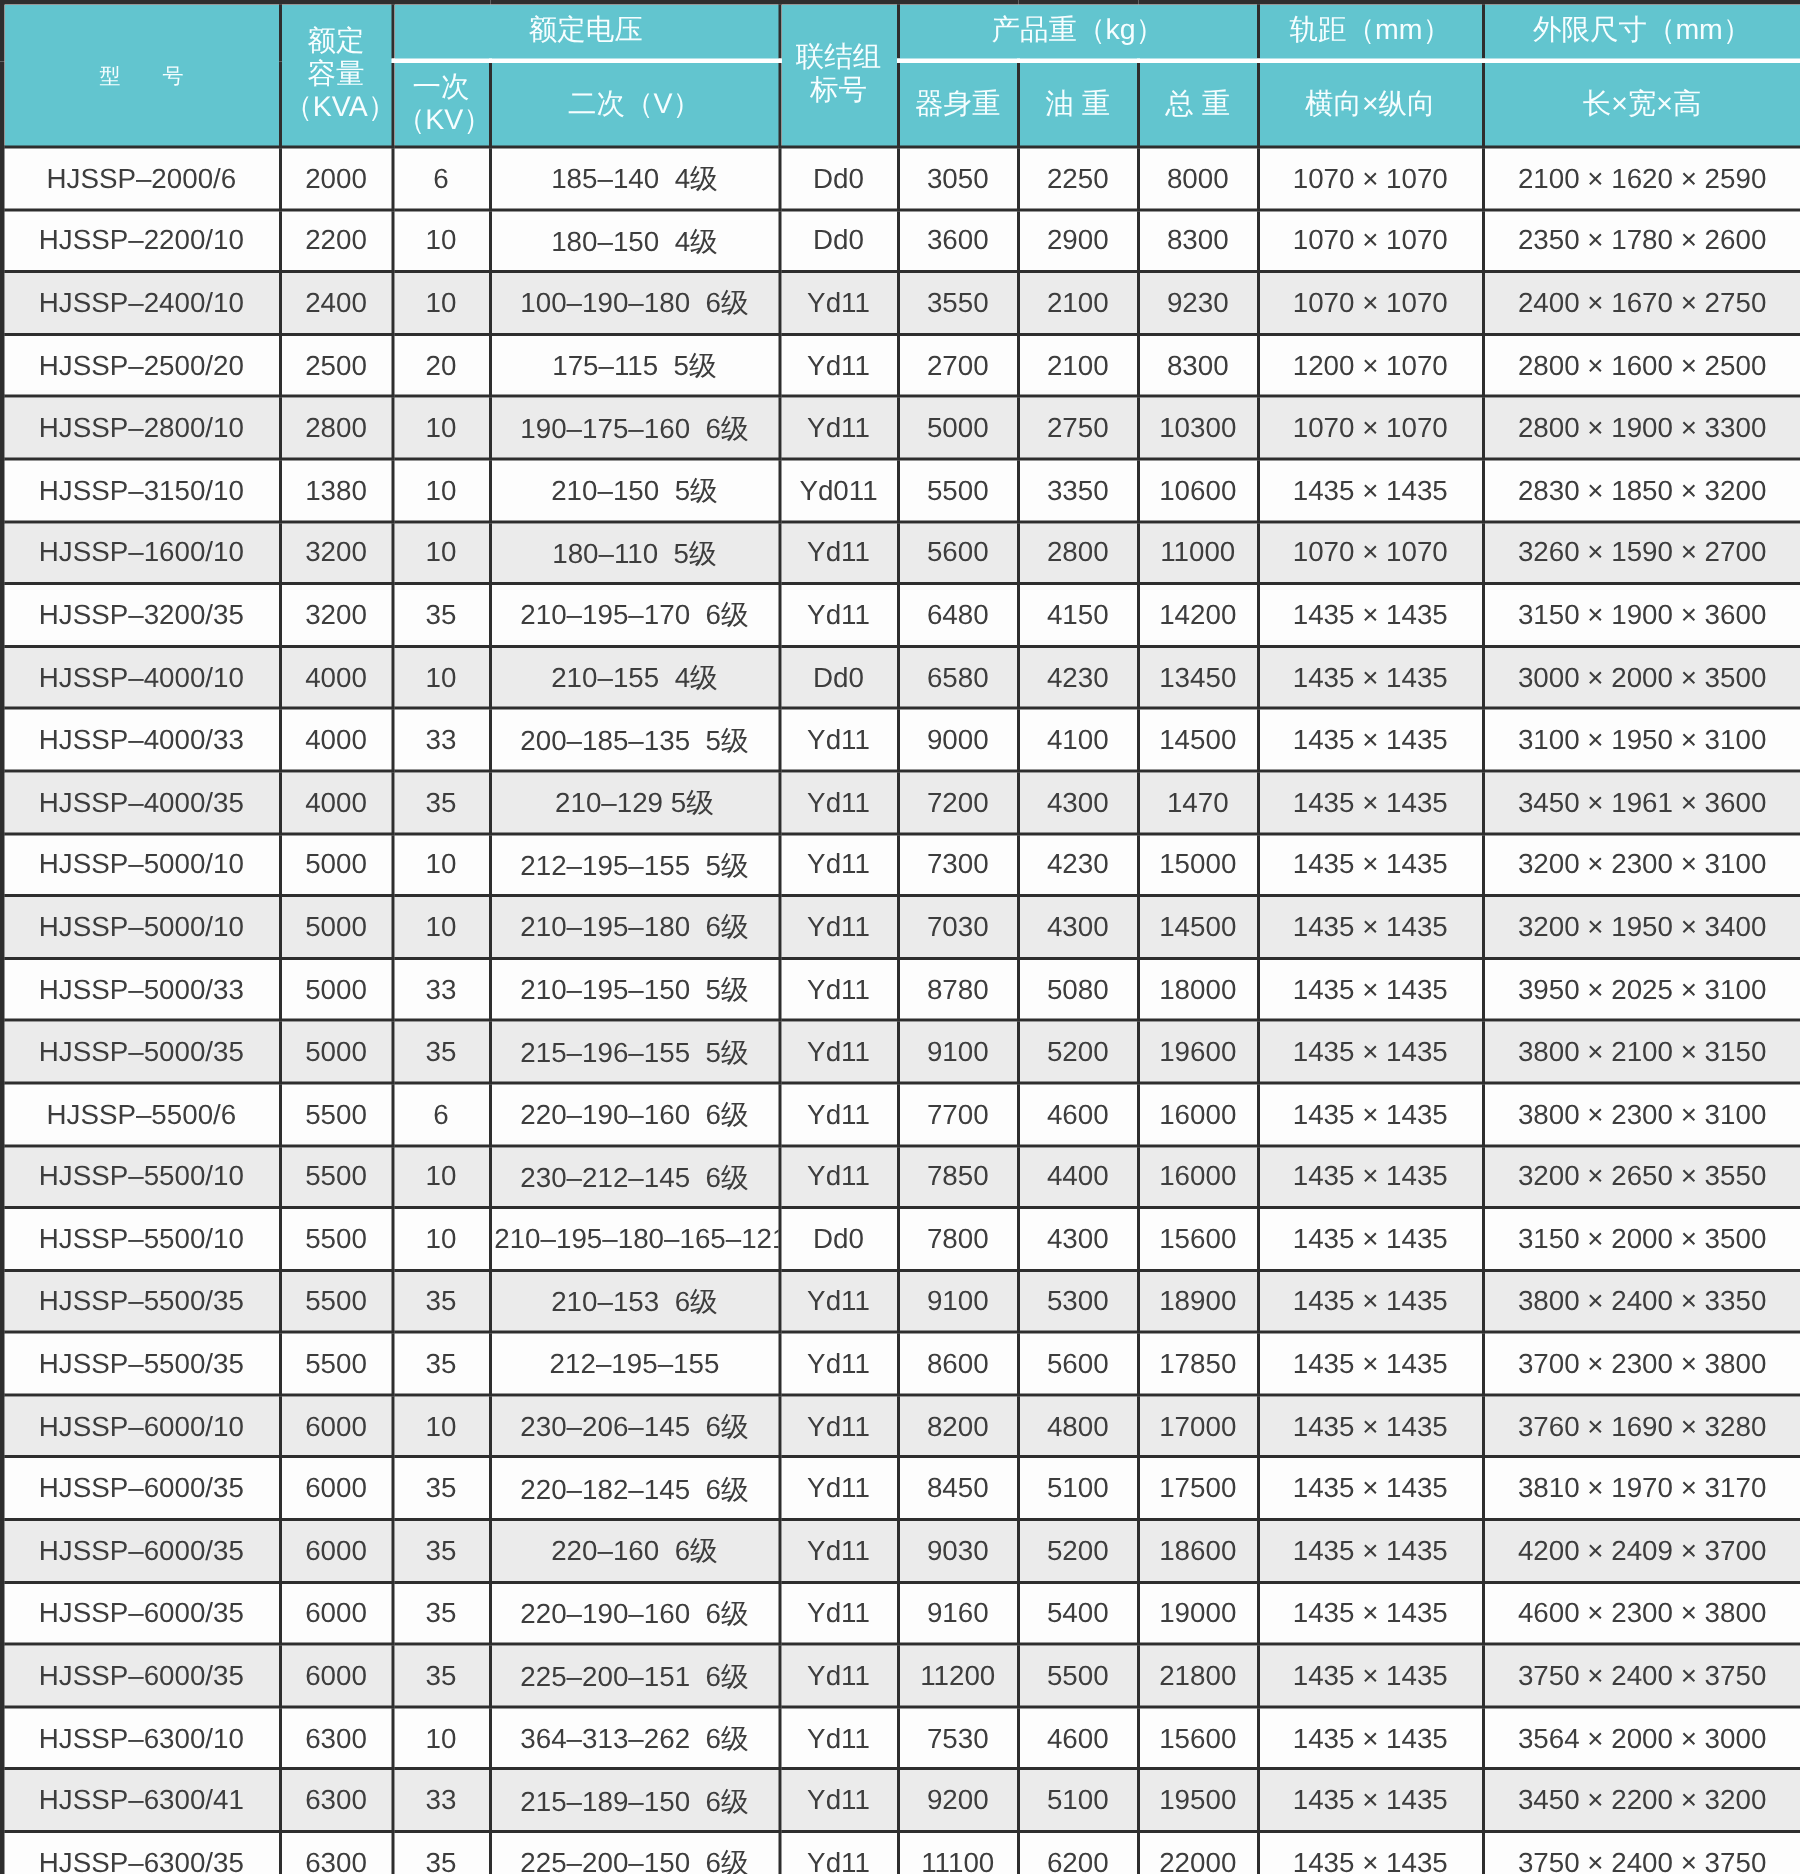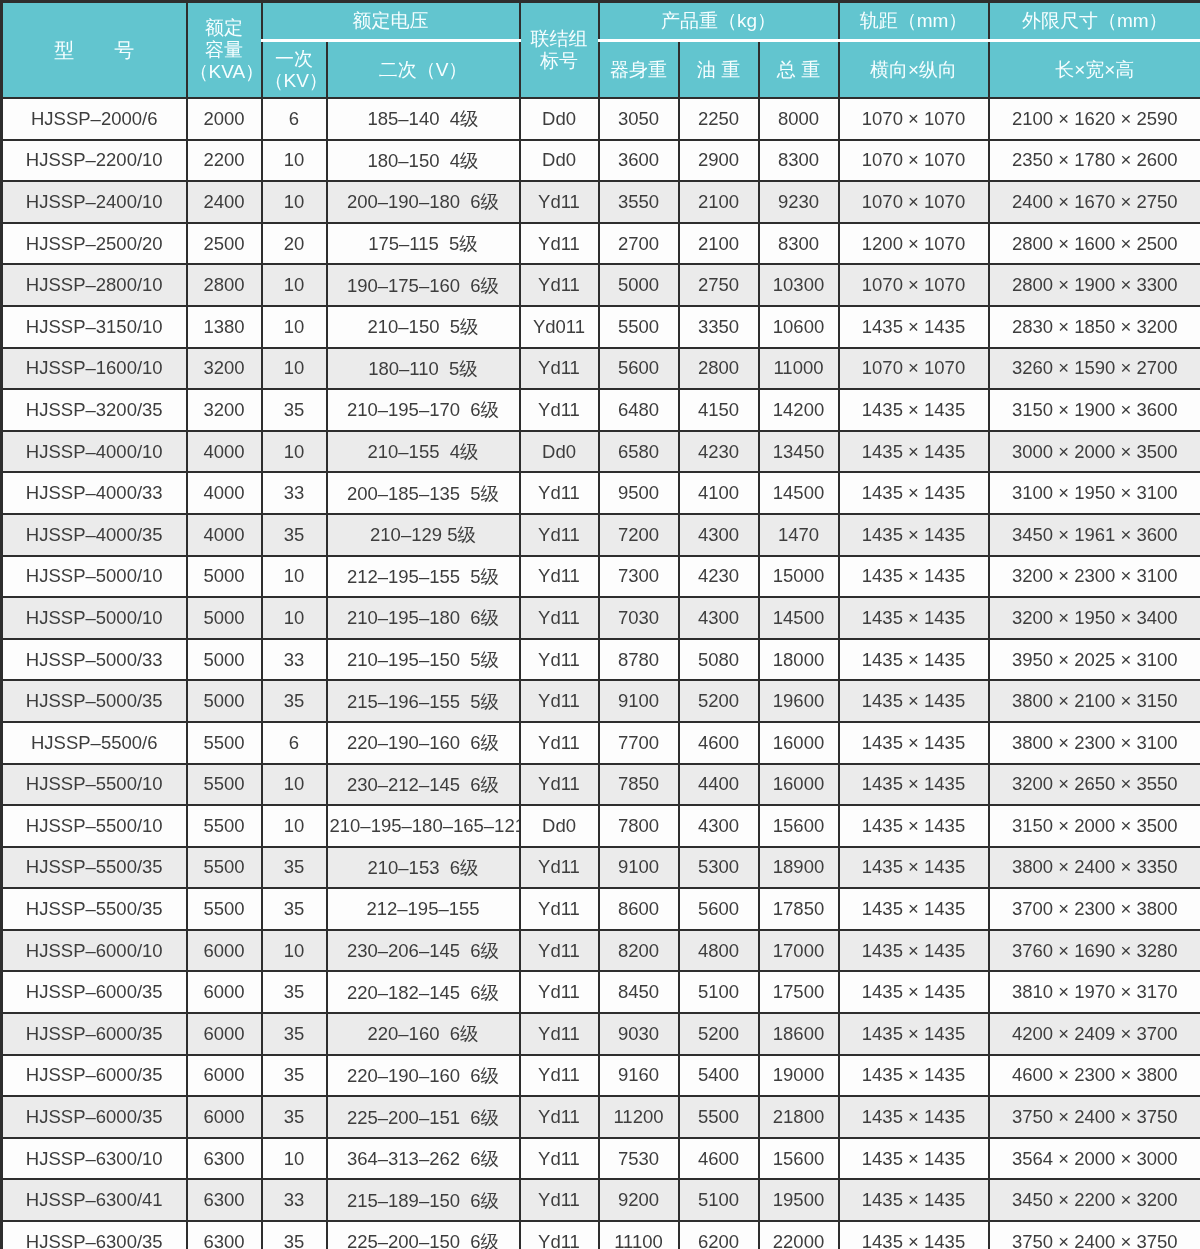--- a/index.html
+++ b/index.html
@@ -25,21 +25,21 @@
     background: #62c5cf;
     color: #f6feff;
     font-weight: normal;
     font-size: 19px;
     white-space: pre-line;
     line-height: 1.15;
   }
   thead tr.top-row th { height: 36px; }
   thead tr.sub-row th { height: 55px; }
   thead th.grouped { border-bottom: 3px solid #ffffff; }
-  thead th.model-head { font-size: 20px; white-space: pre; }
+  thead th.model-head { font-size: 14px; white-space: pre; }
   tbody td {
     font-size: 18.5px;
     color: #3d3d3d;
     white-space: pre;
     height: 39.6px;
     background: #fdfdfd;
   }
   tbody tr.shaded td { background: #ebebeb; }
 </style>
 </head>
@@ -104,21 +104,21 @@
         <td data-name="cell-body-weight">3600</td>
         <td data-name="cell-oil-weight">2900</td>
         <td data-name="cell-total-weight">8300</td>
         <td data-name="cell-gauge">1070 × 1070</td>
         <td data-name="cell-dimensions">2350 × 1780 × 2600</td>
       </tr>
       <tr data-name="table-row" class="shaded">
         <td data-name="cell-model">HJSSP–2400/10</td>
         <td data-name="cell-capacity">2400</td>
         <td data-name="cell-primary-kv">10</td>
-        <td data-name="cell-secondary-v">200–190–180  6级</td>
+        <td data-name="cell-secondary-v">100–190–180  6级</td>
         <td data-name="cell-connection">Yd11</td>
         <td data-name="cell-body-weight">3550</td>
         <td data-name="cell-oil-weight">2100</td>
         <td data-name="cell-total-weight">9230</td>
         <td data-name="cell-gauge">1070 × 1070</td>
         <td data-name="cell-dimensions">2400 × 1670 × 2750</td>
       </tr>
       <tr data-name="table-row">
         <td data-name="cell-model">HJSSP–2500/20</td>
         <td data-name="cell-capacity">2500</td>
@@ -190,21 +190,21 @@
         <td data-name="cell-total-weight">13450</td>
         <td data-name="cell-gauge">1435 × 1435</td>
         <td data-name="cell-dimensions">3000 × 2000 × 3500</td>
       </tr>
       <tr data-name="table-row">
         <td data-name="cell-model">HJSSP–4000/33</td>
         <td data-name="cell-capacity">4000</td>
         <td data-name="cell-primary-kv">33</td>
         <td data-name="cell-secondary-v">200–185–135  5级</td>
         <td data-name="cell-connection">Yd11</td>
-        <td data-name="cell-body-weight">9500</td>
+        <td data-name="cell-body-weight">9000</td>
         <td data-name="cell-oil-weight">4100</td>
         <td data-name="cell-total-weight">14500</td>
         <td data-name="cell-gauge">1435 × 1435</td>
         <td data-name="cell-dimensions">3100 × 1950 × 3100</td>
       </tr>
       <tr data-name="table-row" class="shaded">
         <td data-name="cell-model">HJSSP–4000/35</td>
         <td data-name="cell-capacity">4000</td>
         <td data-name="cell-primary-kv">35</td>
         <td data-name="cell-secondary-v">210–129 5级</td>

